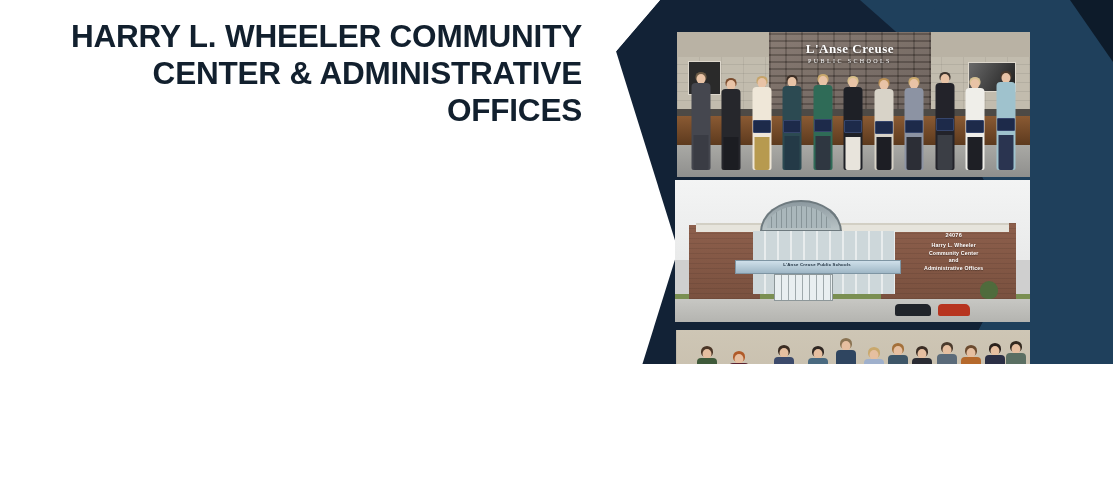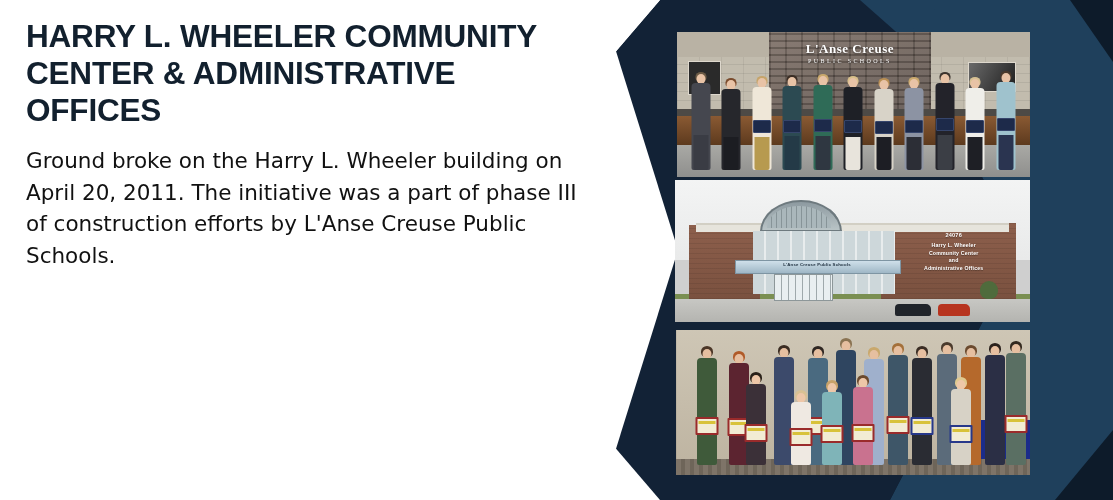--- a/index.html
+++ b/index.html
@@ -12,44 +12,45 @@
   }
   .slide{position:relative;width:1113px;height:500px;background:#ffffff;overflow:hidden;}
 
   
   .text-col{
     position:absolute;left:0;top:0;width:620px;height:500px;
     padding:18px 26px 0 26px;box-sizing:border-box;
     z-index:5;
   }
   .title{
-    margin:0 0 16px 0;
+    margin:0 0 16px 16px;
     font-size:31.5px;
     line-height:1.18;
     font-weight:bold;
     letter-spacing:-0.2px;
     color:#12202e;
     text-transform:uppercase;
     font-family:"Liberation Sans", sans-serif;
     max-width:540px;
+    text-align:right;
   }
   .para{
     margin:0 0 15px 0;
     font-size:21.5px;
     line-height:1.46;
     color:#111111;
     font-weight:400;
     max-width:580px;
     font-family:"DejaVu Sans", sans-serif;
   }
   .para:last-child{margin-bottom:0;}
 
   
   .graphic{
-    position:absolute;right:0;top:0;width:513px;height:500px;
+    position:absolute;right:0;top:0;width:513px;height:364px;
     z-index:1;overflow:hidden;
   }
   .bg-svg{position:absolute;left:0;top:0;width:513px;height:500px;display:block;}
 
   
   .photos{position:absolute;left:0;top:0;width:513px;height:500px;z-index:3;}
   .photo{
     position:absolute;overflow:hidden;background:#cfcfcf;
   }
   .ph1{left:77px;top:32px;width:353px;height:145px;}
@@ -340,16 +341,15 @@
                 <i></i>
               </span></div>
           </div>
       </div>
 
     </div>
   </div>
 
   <div class="text-col">
     <h1 class="title">HARRY L. WHEELER COMMUNITY CENTER &amp; ADMINISTRATIVE OFFICES</h1>
-    <p class="para">Ground broke on the Harry L. Wheeler building on April 20, 2011. The initiative was a part of phase III of construction efforts by L'Anse Creuse Public Schools.</p>
   </div>
 
 </div>
 
 </body></html>

